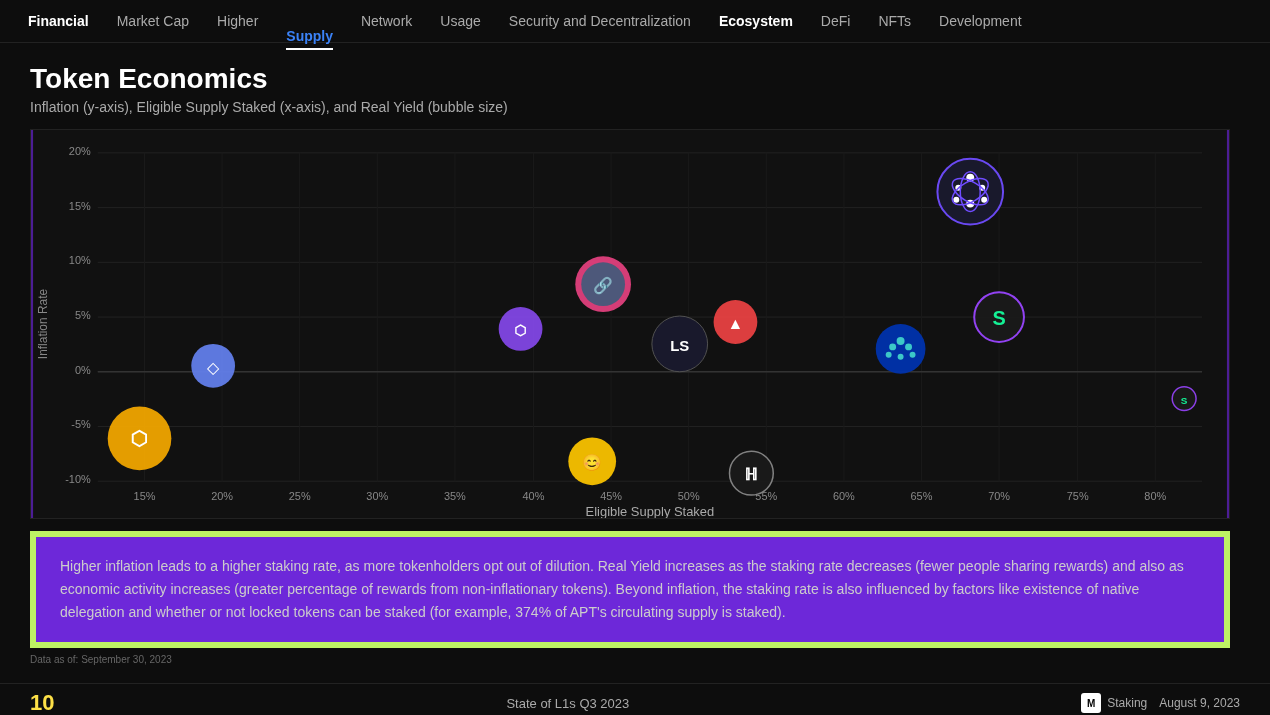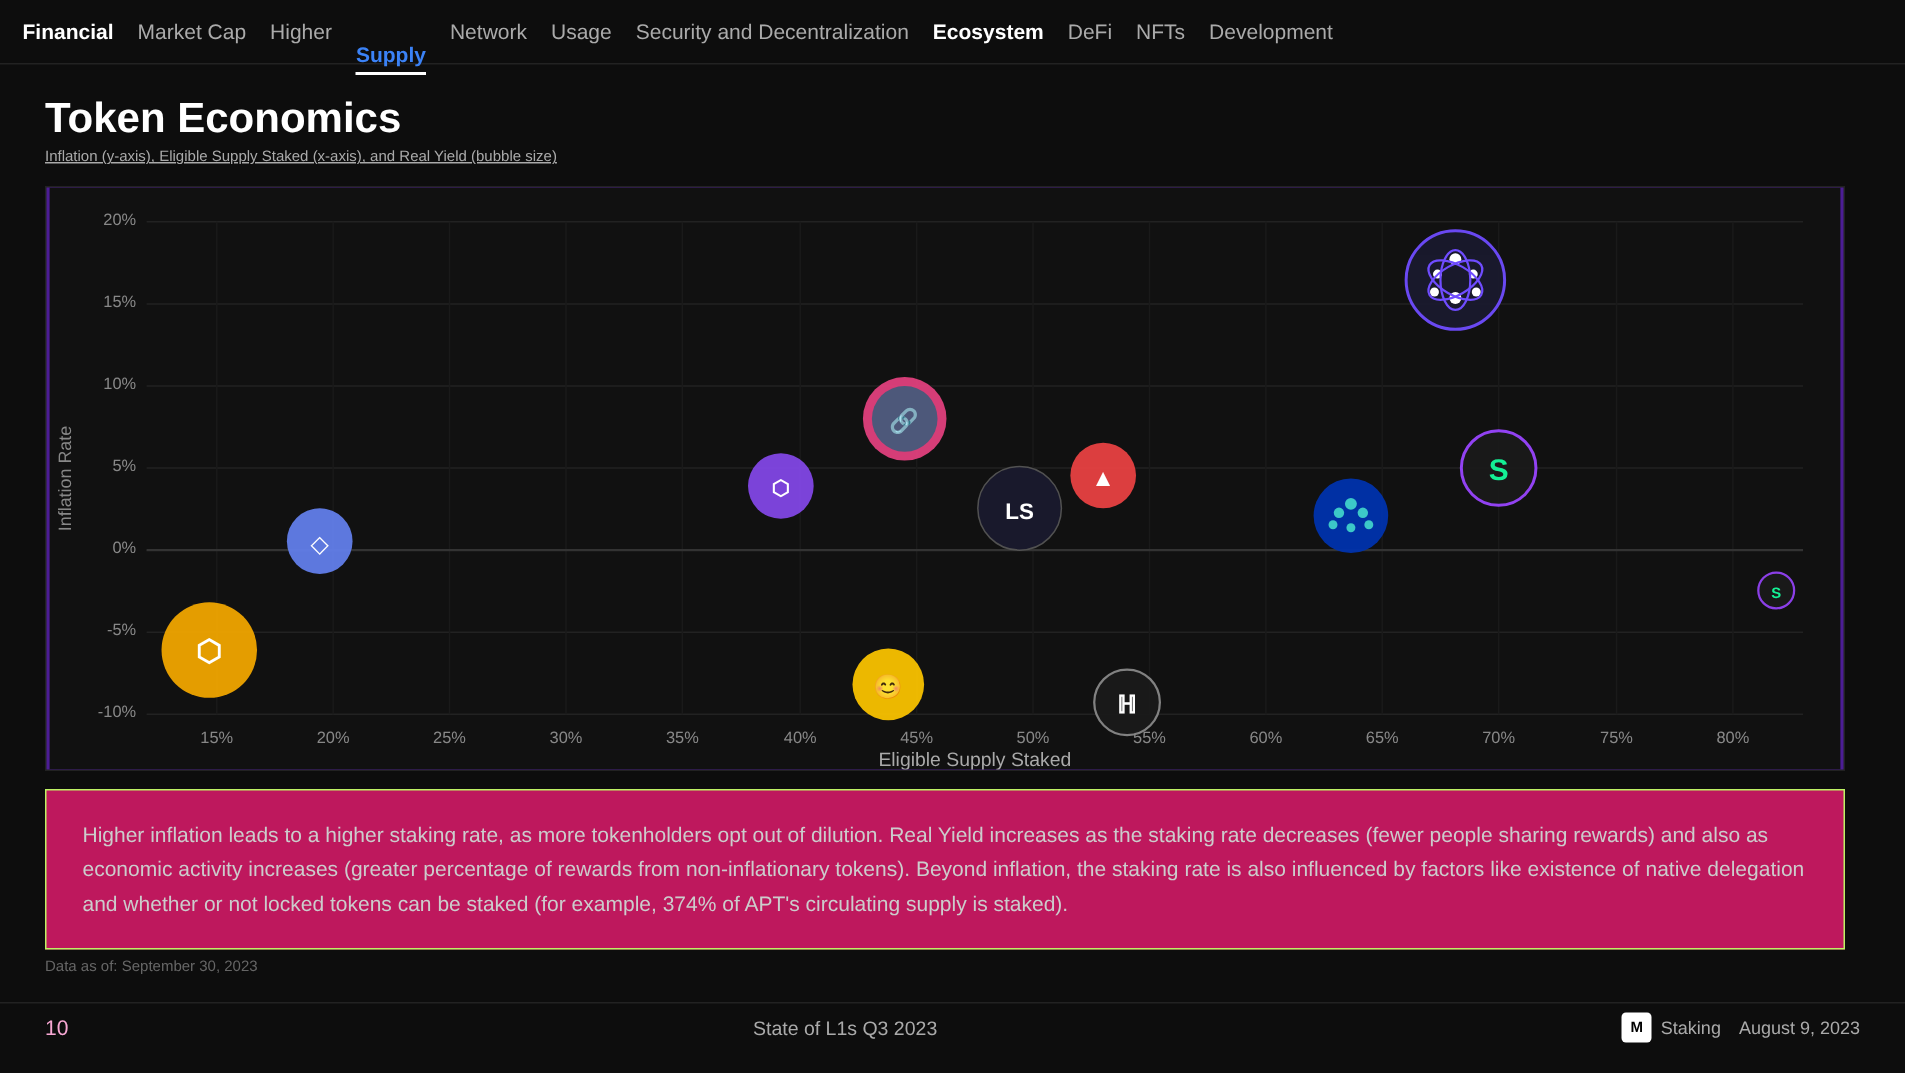--- a/index.html
+++ b/index.html
@@ -9,24 +9,24 @@
       font-family: -apple-system, BlinkMacSystemFont, 'Segoe UI', sans-serif;
       width: 1270px;
       min-height: 715px;
       overflow: hidden;
     }
 
     
     .top-nav {
       display: flex;
       align-items: center;
-      padding: 0 15px;
+      padding: 0 28px;
       height: 43px;
       border-bottom: 1px solid #222;
-      gap: 16px;
+      gap: 28px;
     }
     .nav-item {
       font-size: 14px;
       color: #aaa;
       cursor: pointer;
       white-space: nowrap;
       padding: 4px 0;
     }
     .nav-item.active {
       color: #3b82f6;
@@ -44,24 +44,23 @@
       padding: 20px 30px 10px 30px;
     }
 
     .chart-title {
       font-size: 28px;
       font-weight: 700;
       color: #fff;
       margin-bottom: 4px;
     }
     .chart-subtitle {
-      font-size: 10px;
+      font-size: 14px;
       color: #aaa;
       margin-bottom: 14px;
-      text-decoration: underline;
     }
 
     
     .chart-container {
       position: relative;
       width: 1200px;
       height: 390px;
       background: #4c1d95;
       border: 1px solid #222;
     }
@@ -69,22 +68,22 @@
     .chart-svg {
       position: absolute;
       top: 0; left: 0;
       width: 100%; height: 100%;
     }
 
     
     .description-box {
       margin-top: 12px;
       padding: 18px 24px;
-      background: #be185d;
-      border: 1px solid #bef264;
+      background: #6d28d9;
+      border: 6px solid #bef264;
       font-size: 14px;
       line-height: 1.65;
       color: #ccc;
       width: 1200px;
     }
 
     
     .footer-notes {
       display: flex;
       justify-content: space-between;
@@ -97,23 +96,23 @@
 
     .bottom-bar {
       display: flex;
       justify-content: space-between;
       align-items: center;
       padding: 6px 30px;
       border-top: 1px solid #222;
       margin-top: 8px;
     }
     .bottom-bar-left {
-      font-size: 14px;
-      font-weight: 400;
-      color: #f9a8d4;
+      font-size: 22px;
+      font-weight: 700;
+      color: #fde047;
     }
     .bottom-bar-center {
       font-size: 13px;
       color: #aaa;
     }
     .bottom-bar-right-group {
       display: flex;
       align-items: center;
       gap: 12px;
     }

